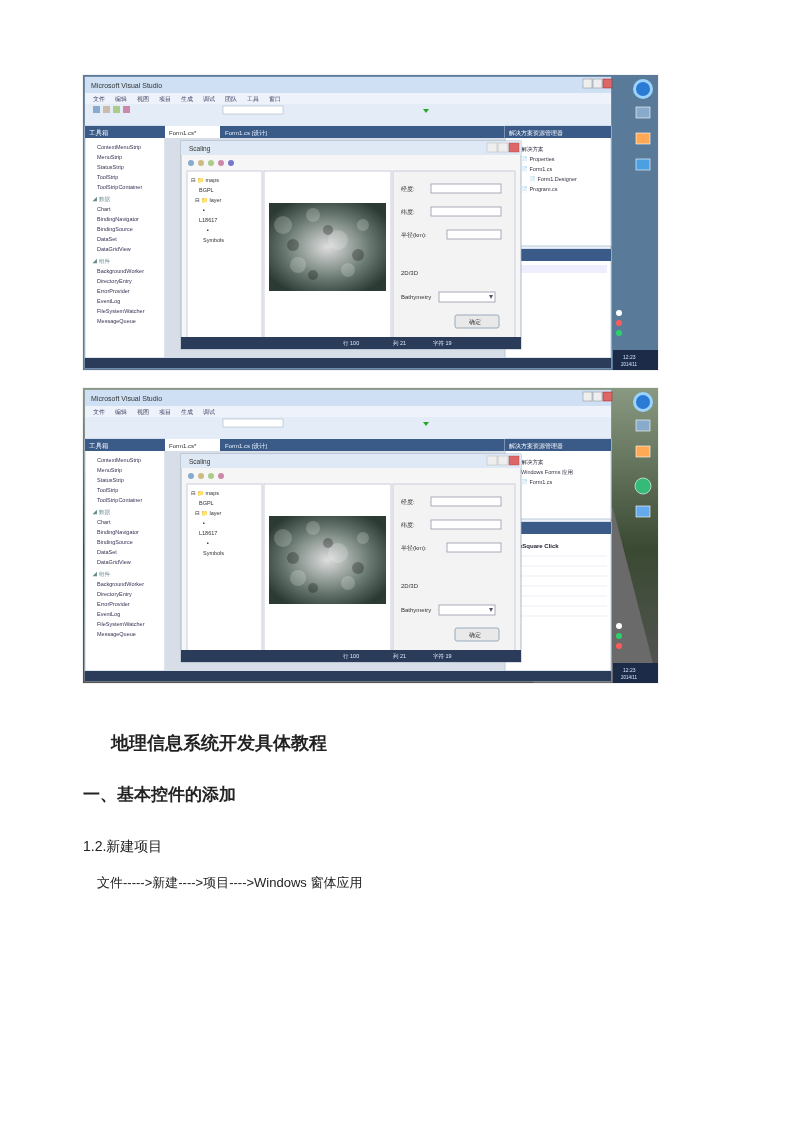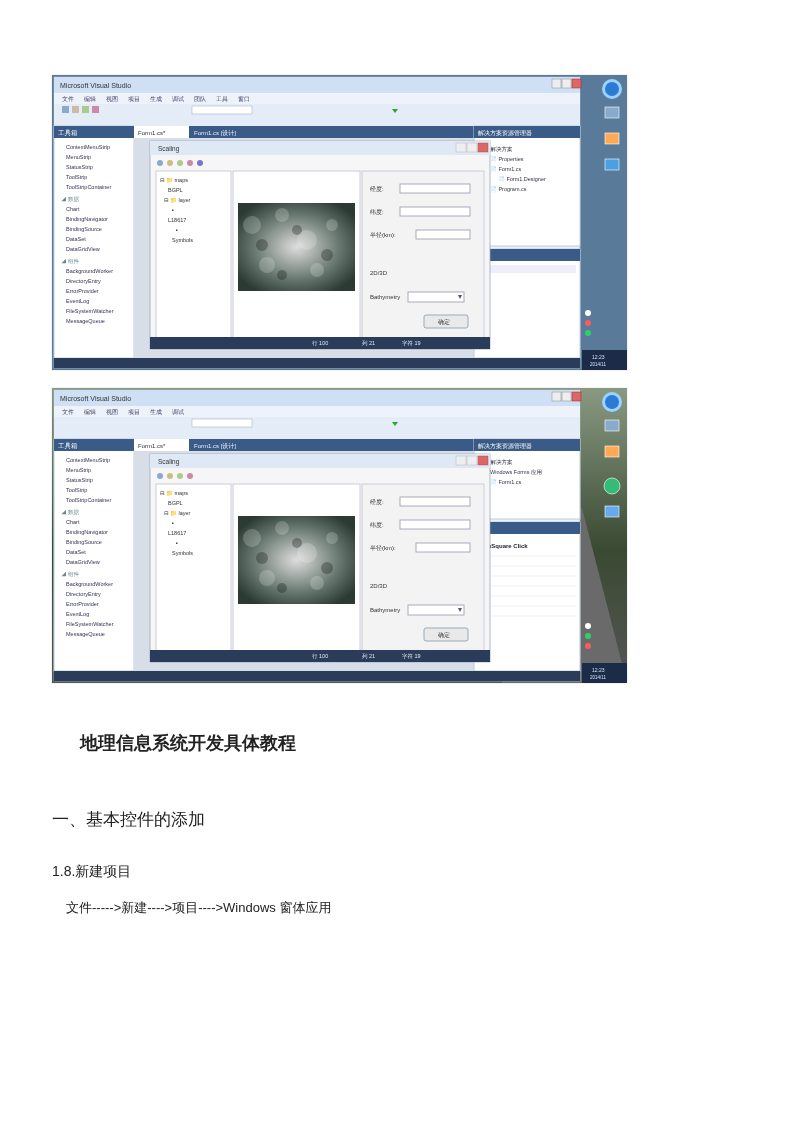--- a/index.html
+++ b/index.html
@@ -4,40 +4,40 @@
 <style>
   body {
     margin: 0;
     padding: 0;
     width: 793px;
     background: #fff;
     font-family: "Microsoft YaHei", Arial, sans-serif;
     color: #222;
   }
   .page {
-    padding: 75px 100px 60px 52px;
+    padding: 75px 100px 60px 83px;
   }
   .shot {
     width: 575px;
     height: auto;
     margin-bottom: 18px;
     box-shadow: 0 0 0 1px rgba(0,0,0,0.05);
   }
   .shot svg { display:block; width:100%; height:auto; }
 
   .title-1 {
     margin-top: 48px;
     font-size: 18px;
     font-weight: 700;
     text-indent: 28px;
   }
   .title-2 {
-    margin-top: 53px;
+    margin-top: 28px;
     font-size: 17px;
-    font-weight: 400;
+    font-weight: 700;
   }
   .step-num {
     margin-top: 32px;
     font-size: 14px;
   }
   .step-path {
     margin-top: 18px;
     font-size: 13px;
     padding-left: 14px;
   }
@@ -427,16 +427,16 @@
           <text x="260" y="270">行 100</text>
           <text x="310" y="270">列 21</text>
           <text x="350" y="270">字符 19</text>
         </g>
       </g>
     </svg>
   </div>
 
   <div class="title-1">地理信息系统开发具体教程</div>
   <div class="title-2">一、基本控件的添加</div>
-  <div class="step-num">1.8.新建项目</div>
+  <div class="step-num">1.2.新建项目</div>
   <div class="step-path">文件-----&gt;新建----&gt;项目----&gt;Windows 窗体应用</div>
 
 </div>
 
 </body></html>

